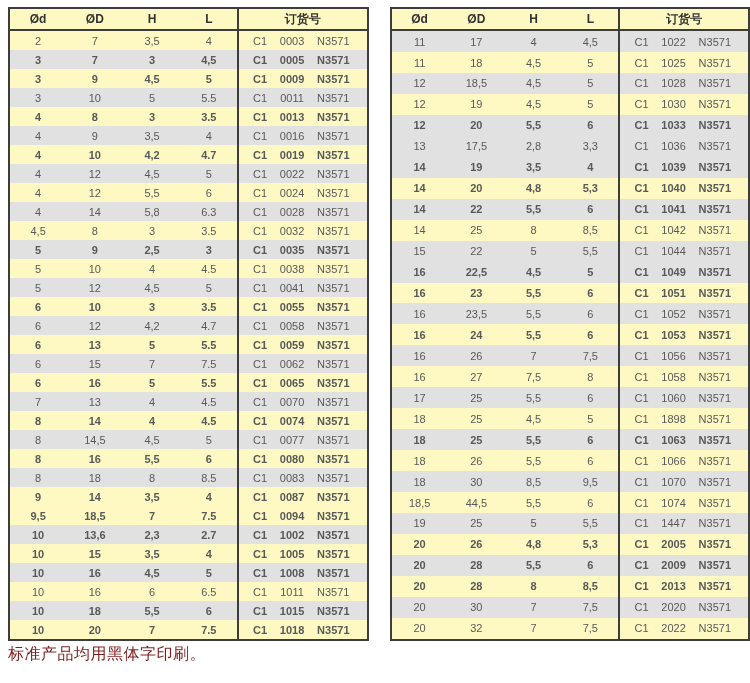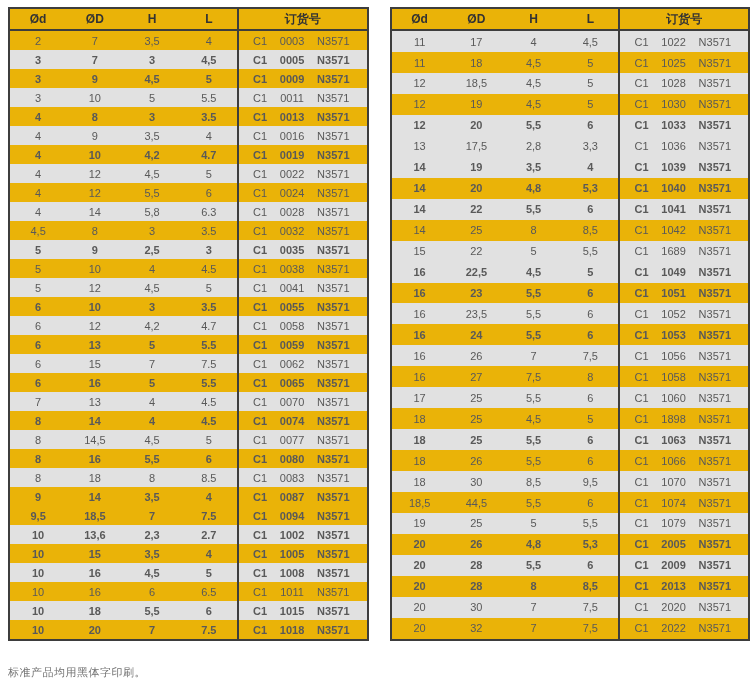--- a/index.html
+++ b/index.html
@@ -9,21 +9,21 @@
     background: #ffffff;
     font-family: "Liberation Sans", "DejaVu Sans", sans-serif;
   }
   .page { padding: 7px 0 0 8px; }
   .tables { display: flex; gap: 21px; }
   table.spec {
     border-collapse: collapse;
     table-layout: fixed;
     width: 361px;
     border: 2px solid #3d3d3d;
-    background: #eab308;
+    background: #fef9c3;
   }
   table.spec col.num { width: 57px; }
   table.spec col.ord { width: 129px; }
   table.spec thead th {
     height: 22px;
     border-bottom: 2px solid #3d3d3d;
     font-size: 12px;
     font-weight: 700;
     color: #333333;
     text-align: center;
@@ -46,23 +46,23 @@
   tr.boldrow td { font-weight: 700; color: #1c1c1c; }
   td.order .order-wrap {
     display: flex;
     justify-content: space-between;
     align-items: center;
     padding: 0 17px 0 14px;
     height: 19px;
   }
   td.order .order-wrap span { display: inline-block; }
   .footnote {
-    margin-top: 24px;
-    font-size: 11px;
-    color: #737373;
+    margin-top: 3px;
+    font-size: 16px;
+    color: #7f1d1d;
     letter-spacing: 0.5px;
   }
 </style>
 </head>
 <body>
 
 <div class="page">
   <div class="tables">
 
     <table class="spec">
@@ -651,21 +651,21 @@
             </td>
           </tr>
           <tr class="shaded">
             <td>15</td>
             <td>22</td>
             <td>5</td>
             <td>5,5</td>
             <td class="order">
               <div class="order-wrap">
                 <span>C1</span>
-                <span>1689</span>
+                <span>1044</span>
                 <span>N3571</span>
               </div>
             </td>
           </tr>
           <tr class="boldrow shaded">
             <td>16</td>
             <td>22,5</td>
             <td>4,5</td>
             <td>5</td>
             <td class="order">
@@ -820,21 +820,21 @@
             </td>
           </tr>
           <tr class="shaded">
             <td>19</td>
             <td>25</td>
             <td>5</td>
             <td>5,5</td>
             <td class="order">
               <div class="order-wrap">
                 <span>C1</span>
-                <span>1079</span>
+                <span>1447</span>
                 <span>N3571</span>
               </div>
             </td>
           </tr>
           <tr class="boldrow">
             <td>20</td>
             <td>26</td>
             <td>4,8</td>
             <td>5,3</td>
             <td class="order">

